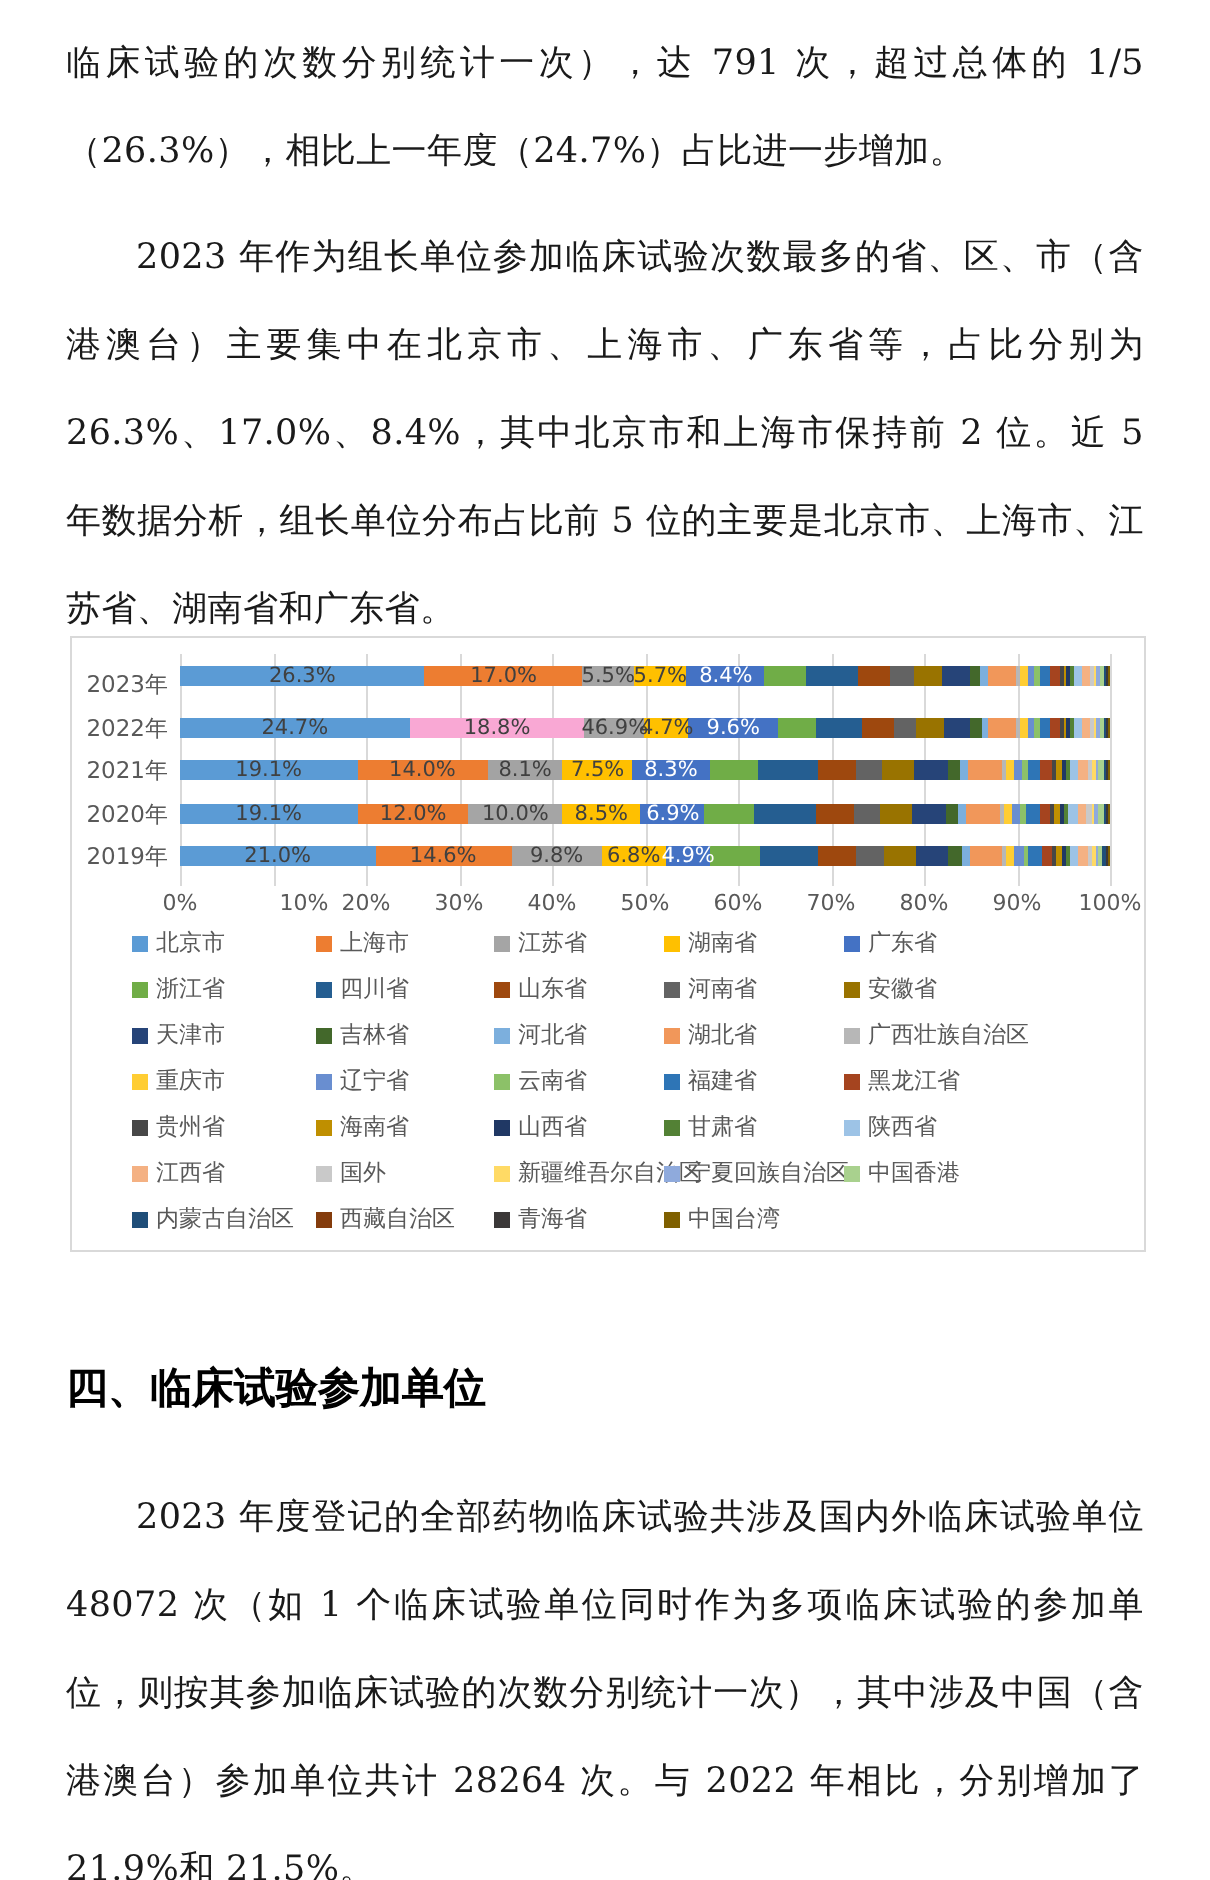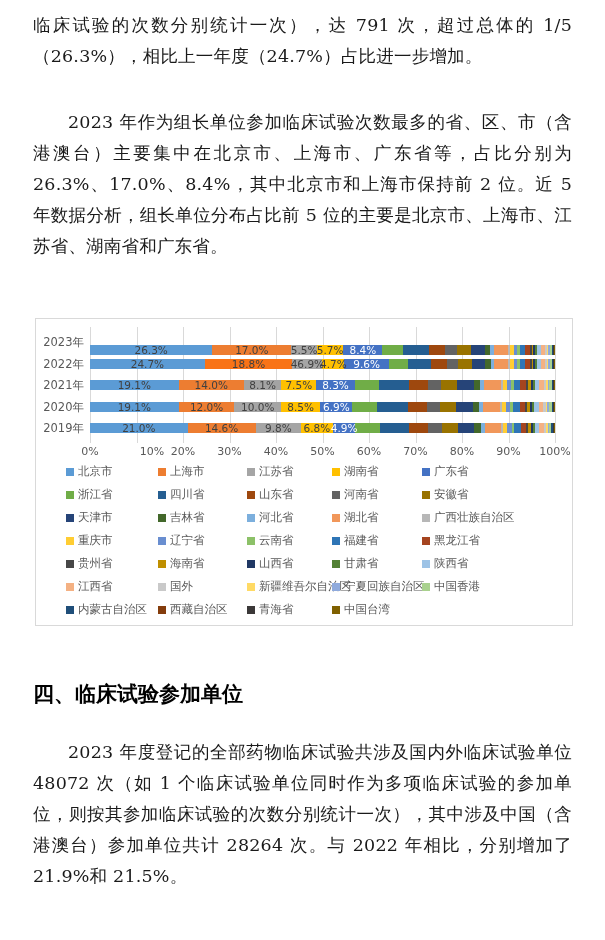--- a/index.html
+++ b/index.html
@@ -2,21 +2,21 @@
 <html><head>
 <meta charset="utf-8">
 <style>
   html,body{margin:0;padding:0;background:#ffffff;}
   .page{
     position:relative;width:605px;height:940px;background:#ffffff;overflow:hidden;
     font-family:"DejaVu Serif", serif;color:#1a1a1a;
   }
   .para{
     position:absolute;left:33px;width:539px;margin:0;
-    font-size:17.5px;line-height:31px;text-align:justify;letter-spacing:0.2px;
+    font-size:17.5px;line-height:44px;text-align:justify;letter-spacing:0.2px;
   }
   .indent{text-indent:2em;}
   .p1{top:10px;}
   .p2{top:107px;}
   .p3{top:737px;}
 
   .chart-box{
     position:absolute;left:35px;top:318px;width:536px;height:306px;margin:0;
     border:1px solid #d9d9d9;background:#ffffff;
     font-family:"DejaVu Sans", sans-serif;
@@ -70,21 +70,21 @@
         <div class="gridline" style="left: 240px;"></div>
         <div class="gridline" style="left: 286.5px;"></div>
         <div class="gridline" style="left: 333px;"></div>
         <div class="gridline" style="left: 379.5px;"></div>
         <div class="gridline" style="left: 426px;"></div>
         <div class="gridline" style="left: 472.5px;"></div>
         <div class="gridline" style="left: 519px;"></div>
       </div>
     <div id="bars-layer">
         <div class="year-label" style="top: 17px;">2023年</div>
-        <div class="bar-row" style="top: 26px; text-align: right;">
+        <div class="bar-row" style="top: 14px; text-align: right;">
           <div class="bar-seg" style="width: 26.3%; background: rgb(91, 155, 213);">
             <span class="seg-label" style="color: rgb(64, 64, 64);">26.3%</span>
           </div>
           <div class="bar-seg" style="width: 17%; background: rgb(237, 125, 49);">
             <span class="seg-label" style="color: rgb(64, 64, 64);">17.0%</span>
           </div>
           <div class="bar-seg" style="width: 5.5%; background: rgb(165, 165, 165);">
             <span class="seg-label" style="color: rgb(64, 64, 64);">5.5%</span>
           </div>
           <div class="bar-seg" style="width: 5.7%; background: rgb(255, 192, 0);">
@@ -121,21 +121,21 @@
           <div class="bar-seg" style="width: 0.3%; background: rgb(31, 78, 121);"></div>
           <div class="bar-seg" style="width: 0.1%; background: rgb(132, 60, 12);"></div>
           <div class="bar-seg" style="width: 0.2%; background: rgb(59, 56, 56);"></div>
           <div class="bar-seg" style="width: 0.1%; background: rgb(127, 96, 0);"></div>
         </div>
         <div class="year-label" style="top: 38.5px;">2022年</div>
         <div class="bar-row" style="top: 39.5px;">
           <div class="bar-seg" style="width: 24.7%; background: rgb(91, 155, 213);">
             <span class="seg-label" style="color: rgb(64, 64, 64);">24.7%</span>
           </div>
-          <div class="bar-seg" style="width: 18.8%; background: #f97316;">
+          <div class="bar-seg" style="width: 18.8%; background: #f9a8d4;">
             <span class="seg-label" style="color: rgb(64, 64, 64);">18.8%</span>
           </div>
           <div class="bar-seg" style="width: 6.5%; background: rgb(165, 165, 165);">
             <span class="seg-label" style="color: rgb(64, 64, 64);">46.9%</span>
           </div>
           <div class="bar-seg" style="width: 4.7%; background: rgb(255, 192, 0);">
             <span class="seg-label" style="color: rgb(64, 64, 64);">4.7%</span>
           </div>
           <div class="bar-seg" style="width: 9.6%; background: rgb(68, 114, 196);">
             <span class="seg-label" style="color: rgb(255, 255, 255);">9.6%</span>

